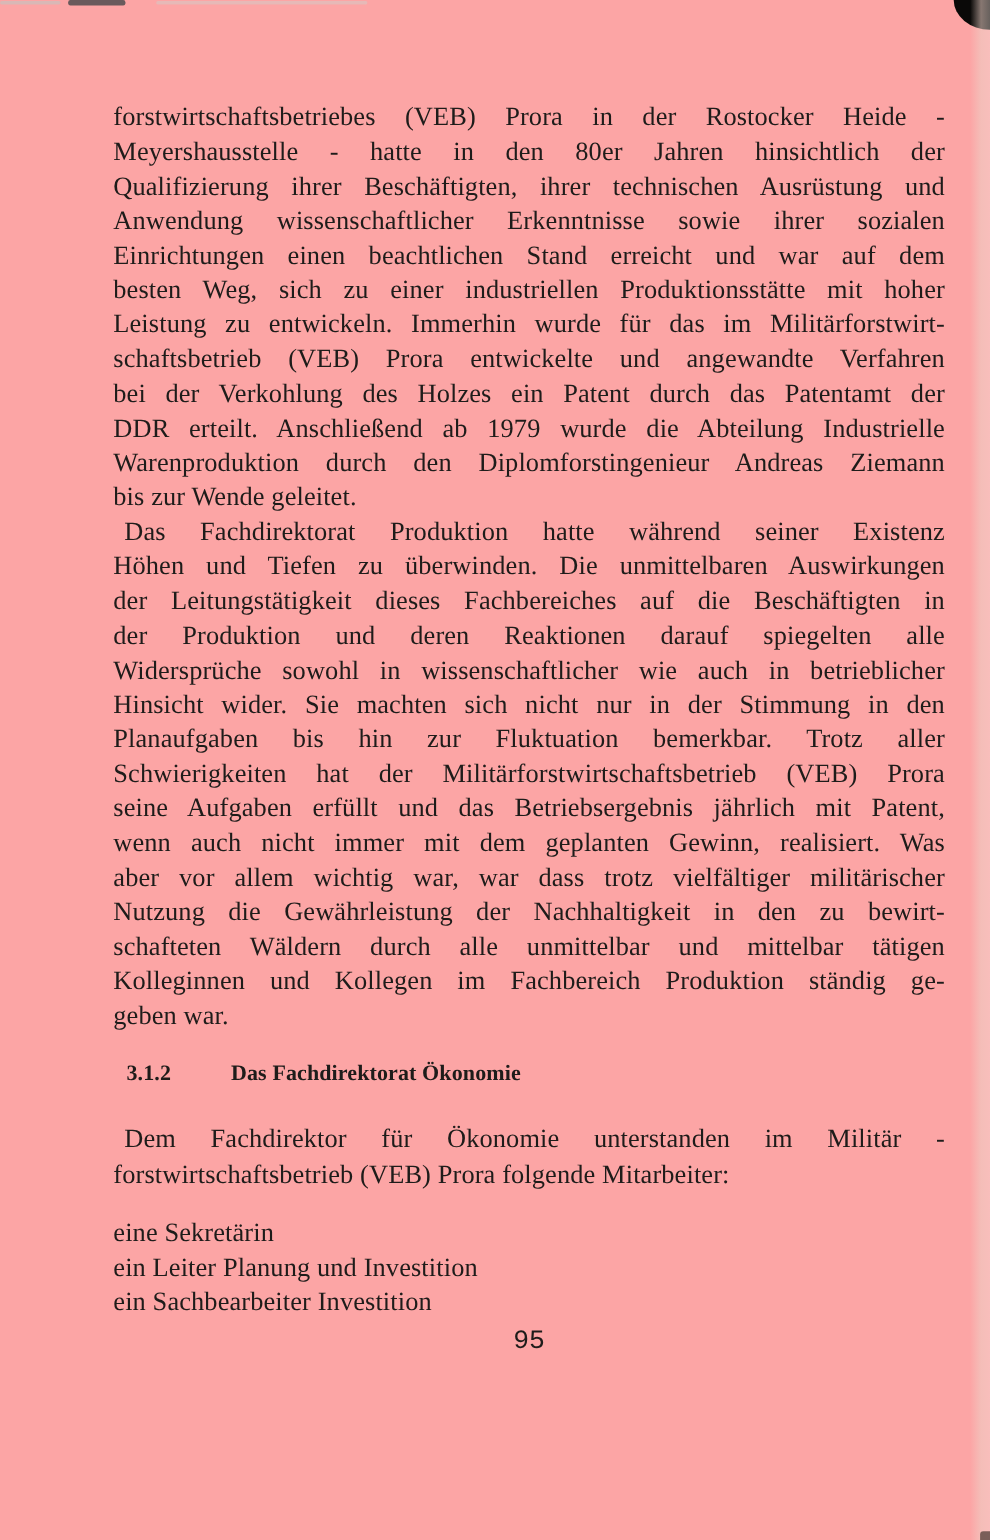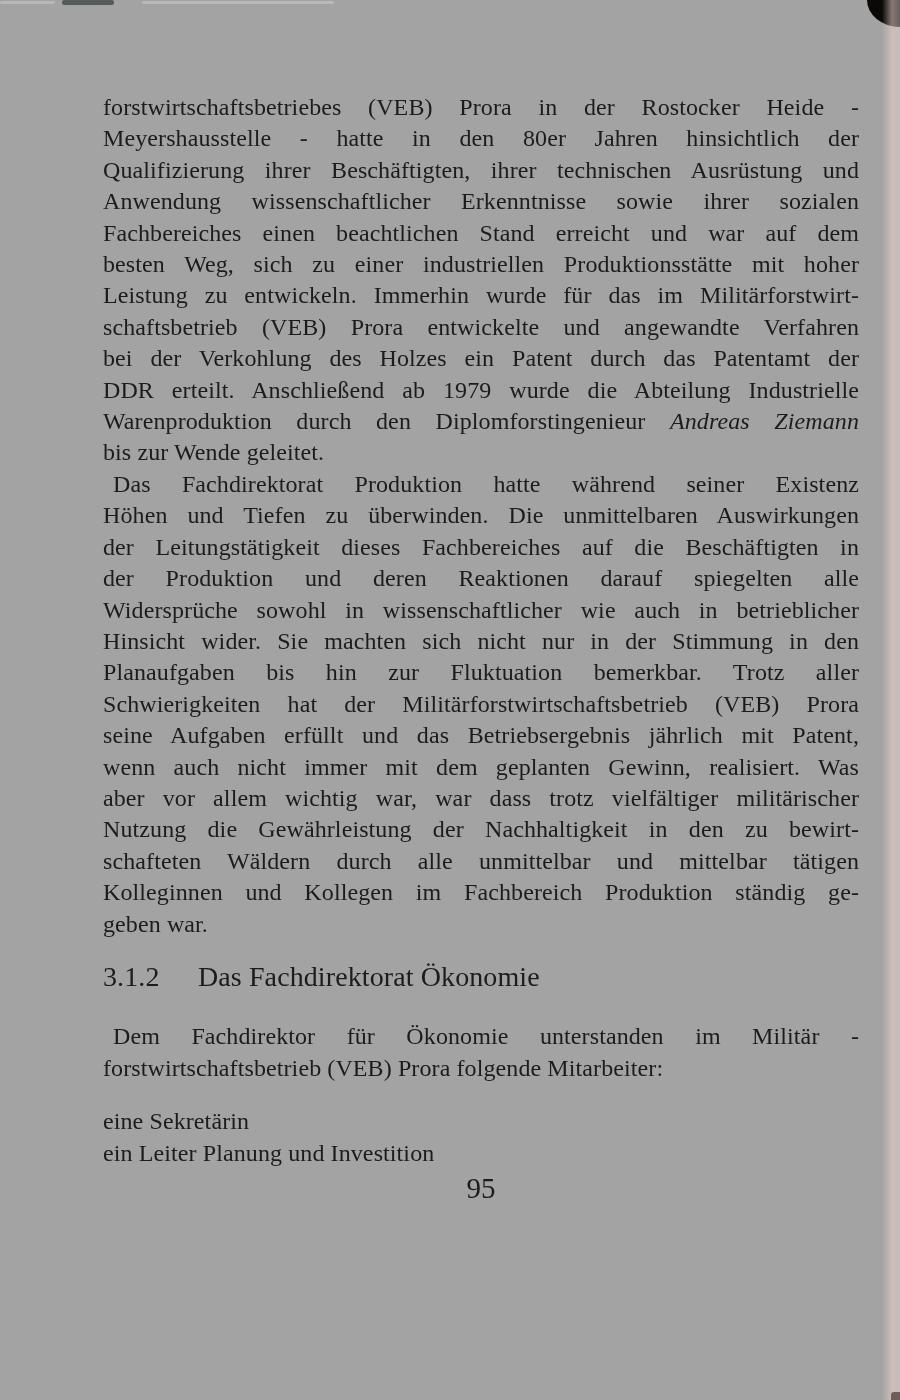--- a/index.html
+++ b/index.html
@@ -4,21 +4,21 @@
 <style>
   html,body{margin:0;padding:0;}
   body{
     width:900px;height:1400px;
     background:#fefdfb;
     font-family:"Liberation Serif","DejaVu Serif",serif;
     color:#1e1c1a;
     position:relative;
     overflow:hidden;
   }
-  .page{position:absolute;inset:0;background:#a3a3a3;}
+  .page{position:absolute;inset:0;background:#fca5a5;}
 
   
   .smudge{position:absolute;border-radius:2px;}
   .smudge-1{left:0;top:1px;width:55px;height:3px;background:#c6c2be;opacity:.65;}
   .smudge-2{left:62px;top:0;width:52px;height:5px;background:#45484a;opacity:.8;filter:blur(.4px);}
   .smudge-3{left:142px;top:1px;width:192px;height:3px;background:#d3cbc6;opacity:.55;}
   .corner-curl{
     position:absolute;right:0;top:0;width:33px;height:27px;
     background:#0a0908;border-bottom-left-radius:100% 100%;
   }
@@ -34,35 +34,35 @@
 
   
   .text-block{
     position:absolute;left:103px;top:0;width:756px;
     padding-top:92px;
     font-size:24px;line-height:31.4px;
     letter-spacing:.1px;
   }
   .line{display:block;}
   .jl{text-align:justify;text-align-last:justify;}
-  .it{font-style:italic;}
+  .it{}
   .para.indent .line:first-child{text-indent:10px;}
 
   .heading{
-    margin:21px 0 29px 0;
-    font-size:28px;font-weight:normal;line-height:31.4px;
+    margin:21px 0 29px 12px;
+    font-size:20px;font-weight:bold;line-height:31.4px;
   }
   .h-num{display:inline-block;min-width:95px;}
 
   .para-3{margin-bottom:22px;}
 
   .page-number{
     margin-top:4px;
     text-align:center;
-    font-size:29px;line-height:31.4px;
+    font-size:24px;line-height:31.4px;font-family:Liberation Mono, monospace;
   }
 </style>
 </head>
 <body>
 
 <div class="page">
 
   <div class="smudge smudge-1"></div>
   <div class="smudge smudge-2"></div>
   <div class="smudge smudge-3"></div>
@@ -70,21 +70,21 @@
   <div class="right-shadow"></div>
   <div class="bottom-right-mark"></div>
 
   <main class="text-block">
 
     <div class="para">
         <div class="line jl">forstwirtschaftsbetriebes (VEB) Prora in der Rostocker Heide -</div>
         <div class="line jl">Meyershausstelle - hatte in den 80er Jahren hinsichtlich der</div>
         <div class="line jl">Qualifizierung ihrer Beschäftigten, ihrer technischen Ausrüstung und</div>
         <div class="line jl">Anwendung wissenschaftlicher Erkenntnisse sowie ihrer sozialen</div>
-        <div class="line jl">Fachbereiches einen beachtlichen Stand erreicht und war auf dem</div>
+        <div class="line jl">Einrichtungen einen beachtlichen Stand erreicht und war auf dem</div>
         <div class="line jl">besten Weg, sich zu einer industriellen Produktionsstätte mit hoher</div>
         <div class="line jl">Leistung zu entwickeln. Immerhin wurde für das im Militärforstwirt-</div>
         <div class="line jl">schaftsbetrieb (VEB) Prora entwickelte und angewandte Verfahren</div>
         <div class="line jl">bei der Verkohlung des Holzes ein Patent durch das Patentamt der</div>
         <div class="line jl">DDR erteilt. Anschließend ab 1979 wurde die Abteilung Industrielle</div>
         <div class="line jl"><span>Warenproduktion durch den Diplomforstingenieur </span><span class="it">Andreas Ziemann</span></div>
         <div class="line">bis zur Wende geleitet.</div>
       </div>
 
     <div class="para indent">
@@ -110,18 +110,19 @@
     </h2>
 
     <div class="para indent para-3">
         <div class="line jl">Dem Fachdirektor für Ökonomie unterstanden im Militär -</div>
         <div class="line">forstwirtschaftsbetrieb (VEB) Prora folgende Mitarbeiter:</div>
       </div>
 
     <div class="staff-list">
         <div class="line">eine Sekretärin</div>
         <div class="line">ein Leiter Planung und Investition</div>
+        <div class="line">ein Sachbearbeiter Investition</div>
       </div>
 
     <div class="page-number">95</div>
 
   </main>
 </div>
 
 </body></html>

